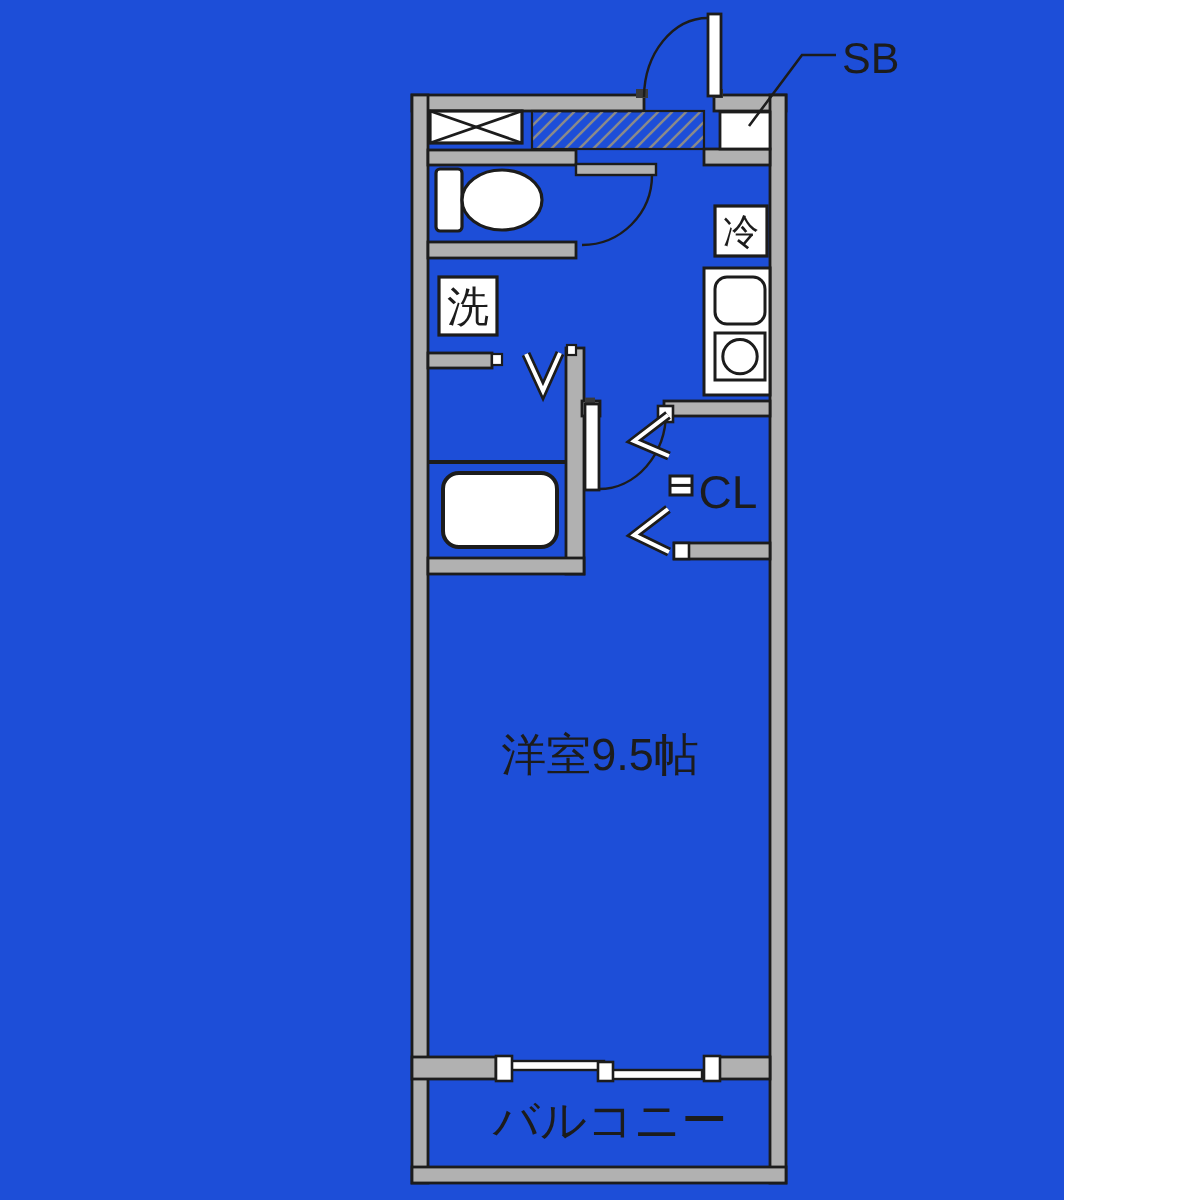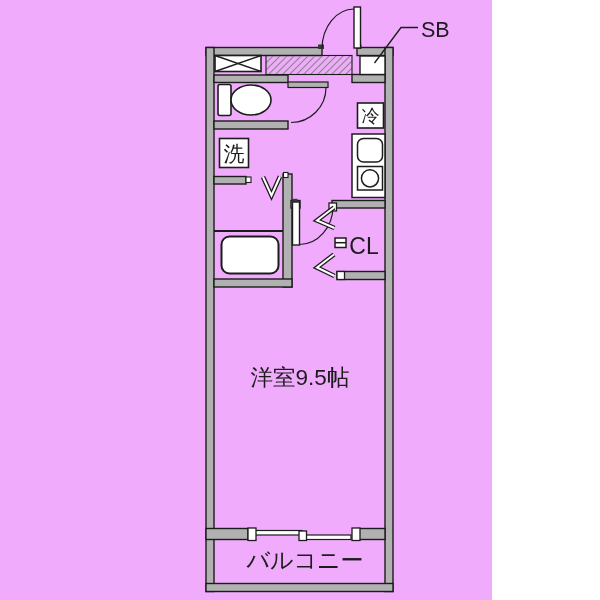--- a/index.html
+++ b/index.html
@@ -1,16 +1,16 @@
 <!DOCTYPE html>
 <html><head>
 <meta charset="utf-8">
 <style>
   html,body{margin:0;padding:0;background:#ffffff;}
-  .stage{position:relative;width:492px;height:600px;background:#f0abfc;overflow:hidden;
+  .stage{position:relative;width:532px;height:600px;background:#1d4ed8;overflow:hidden;
          font-family:"Liberation Sans", sans-serif;text-align:center;}
   svg{position:absolute;left:0;top:0;}
   text{fill:#1c1c1c;font-family:"Liberation Sans", sans-serif;}
 </style>
 </head>
 <body>
 
 <div class="stage">
 <svg width="600" height="600" viewBox="0 0 600 600">
   <defs>

